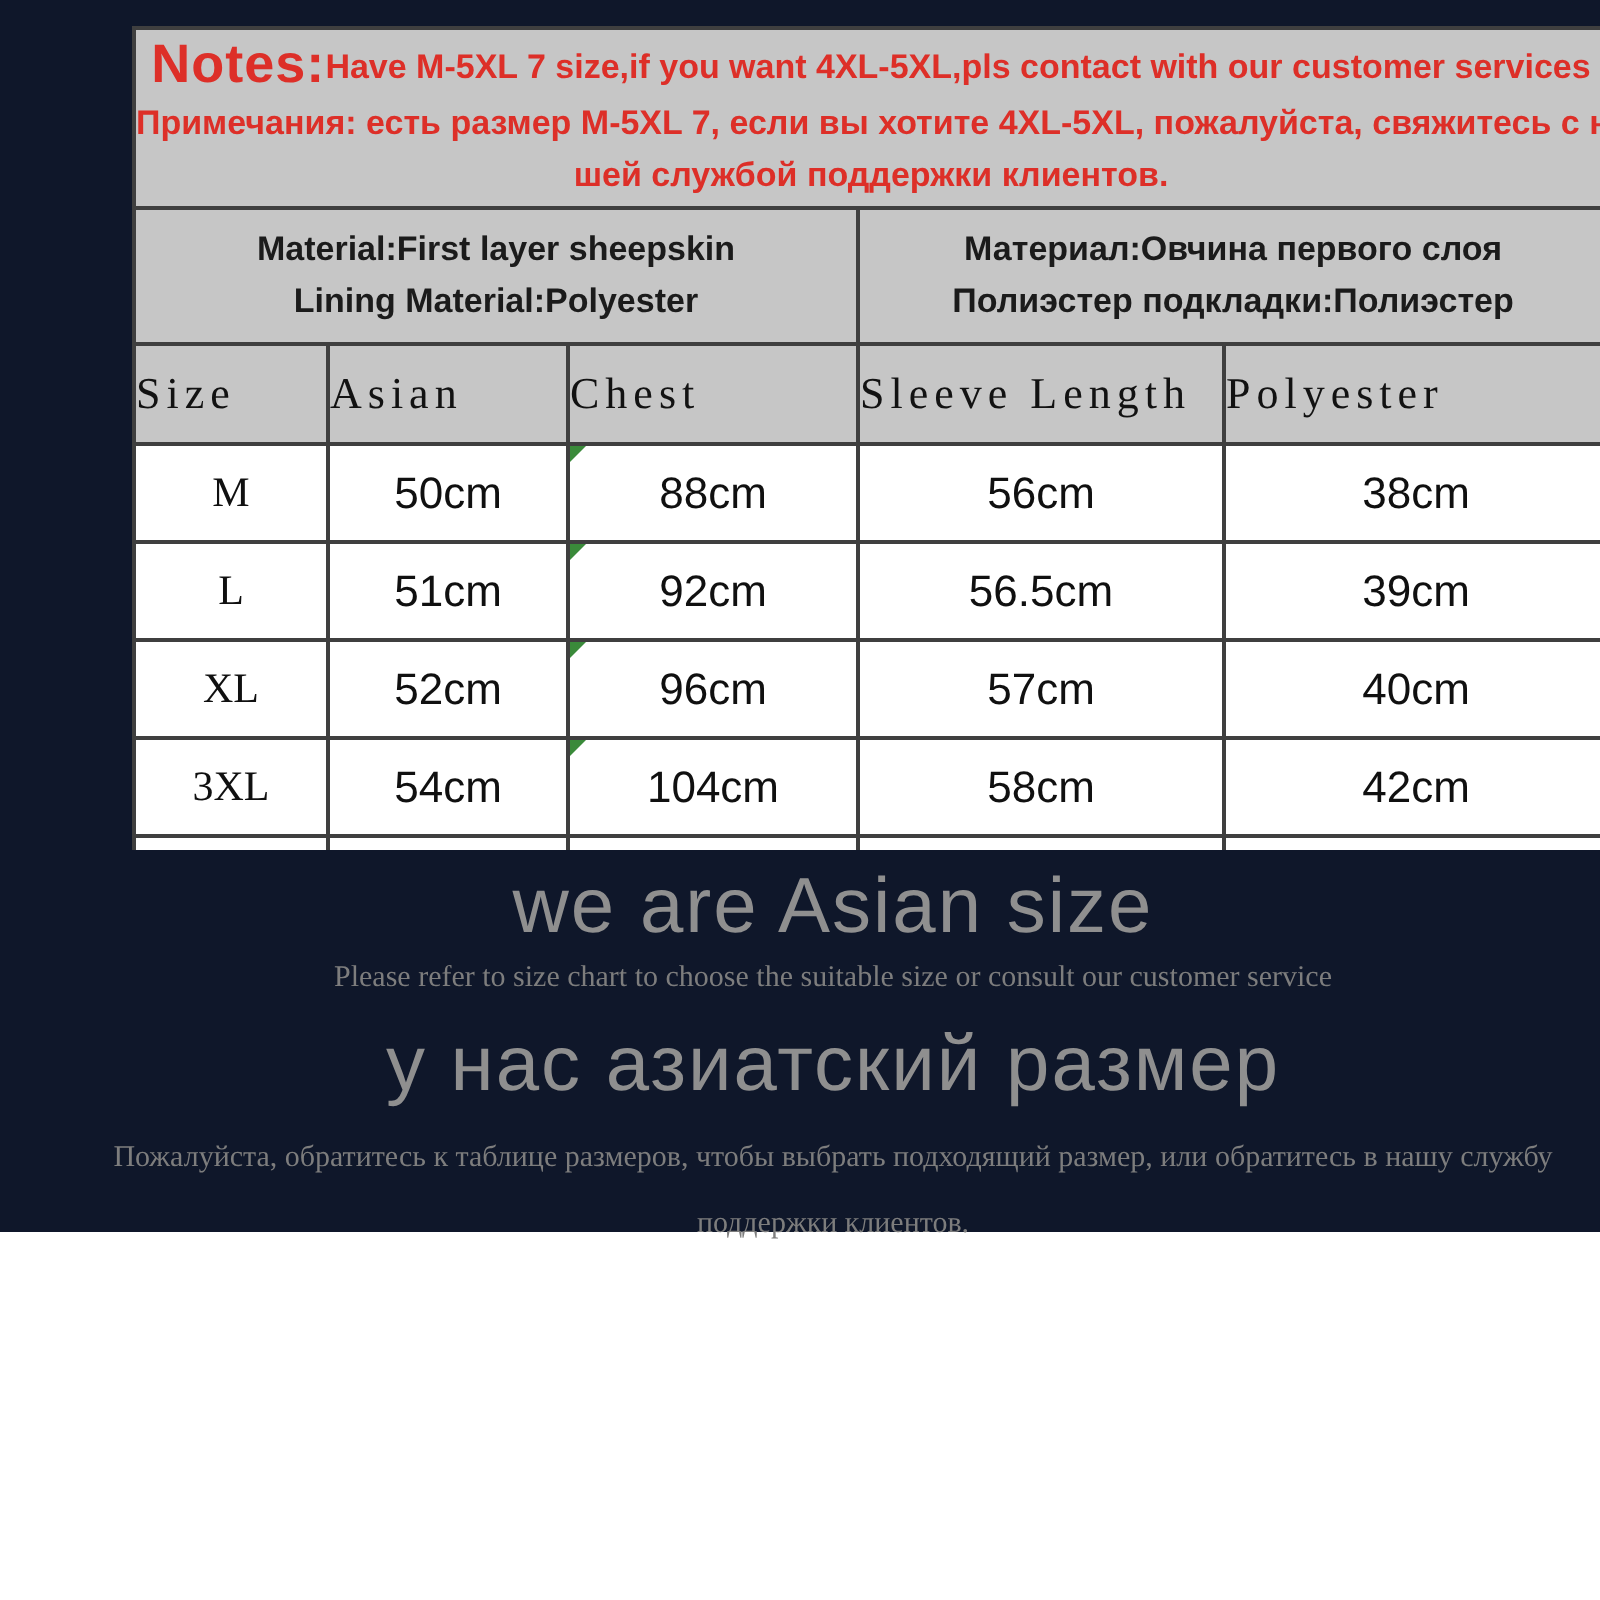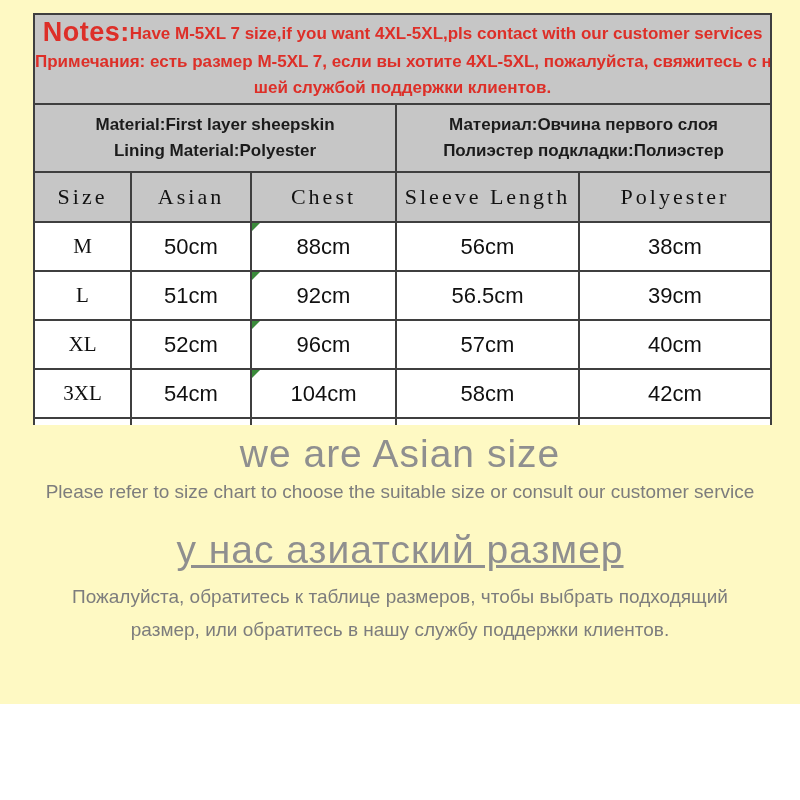--- a/index.html
+++ b/index.html
@@ -7,24 +7,25 @@
     --header_bg:#c6c6c6;
     --border:#3f3f3f;
     --triangle_green:#3a8a3a;
     --footer_title_gray:#8f8f8f;
     --footer_note_gray:#7d7d7d;
     --cell_text:#101010;
   }
   html,body{margin:0;padding:0;}
   body{width:800px;height:800px;background:#ffffff;overflow:hidden;}
   .sheet{
-    width:800px;height:704px;box-sizing:border-box;
+    width:800px;height:616px;box-sizing:border-box;
     padding-top:13px;
     font-family:"Liberation Sans",sans-serif;
-    background:#fef9c3;
+    background:#0f172a;
+    padding-left:33px;
   }
   table.size-table{
     border-collapse:collapse;
     table-layout:fixed;
     margin-left:33px;
     width:737px;
   }
   table.size-table td, table.size-table th{
     border:2px solid var(--border);
     padding:0;
@@ -71,21 +72,21 @@
   }
   
   tr.head-en th{
     background:var(--header_bg);
     height:48px;
     font-family:"Liberation Serif",serif;
     font-weight:normal;
     font-size:22px;
     letter-spacing:3px;
     color:#121212;
-    text-align:center;
+    text-align:left;
     vertical-align:middle;
   }
   tr.head-ru td{
     background:var(--header_bg);
     height:44px;
     font-size:16px;
     color:#161616;
     text-align:center;
     vertical-align:middle;
   }
@@ -117,25 +118,26 @@
   }
   
   .footer{text-align:center;}
   .f-title{
     font-size:39px;
     color:var(--footer_title_gray);
     margin-top:7px;
     letter-spacing:1px;
   }
   .f-note{
-    font-size:19px;
+    font-size:15px;
     color:var(--footer_note_gray);
     margin-top:5px;
-  }
-  .f-title-ru{margin-top:25px;text-decoration:underline;}
+    font-family:Liberation Serif, serif;
+  }
+  .f-title-ru{margin-top:13px;}
   .f-note-ru{
     max-width:726px;
     margin:8px auto 0 auto;
     line-height:33px;
   }
 </style>
 </head>
 <body>
 
 <div class="sheet">

